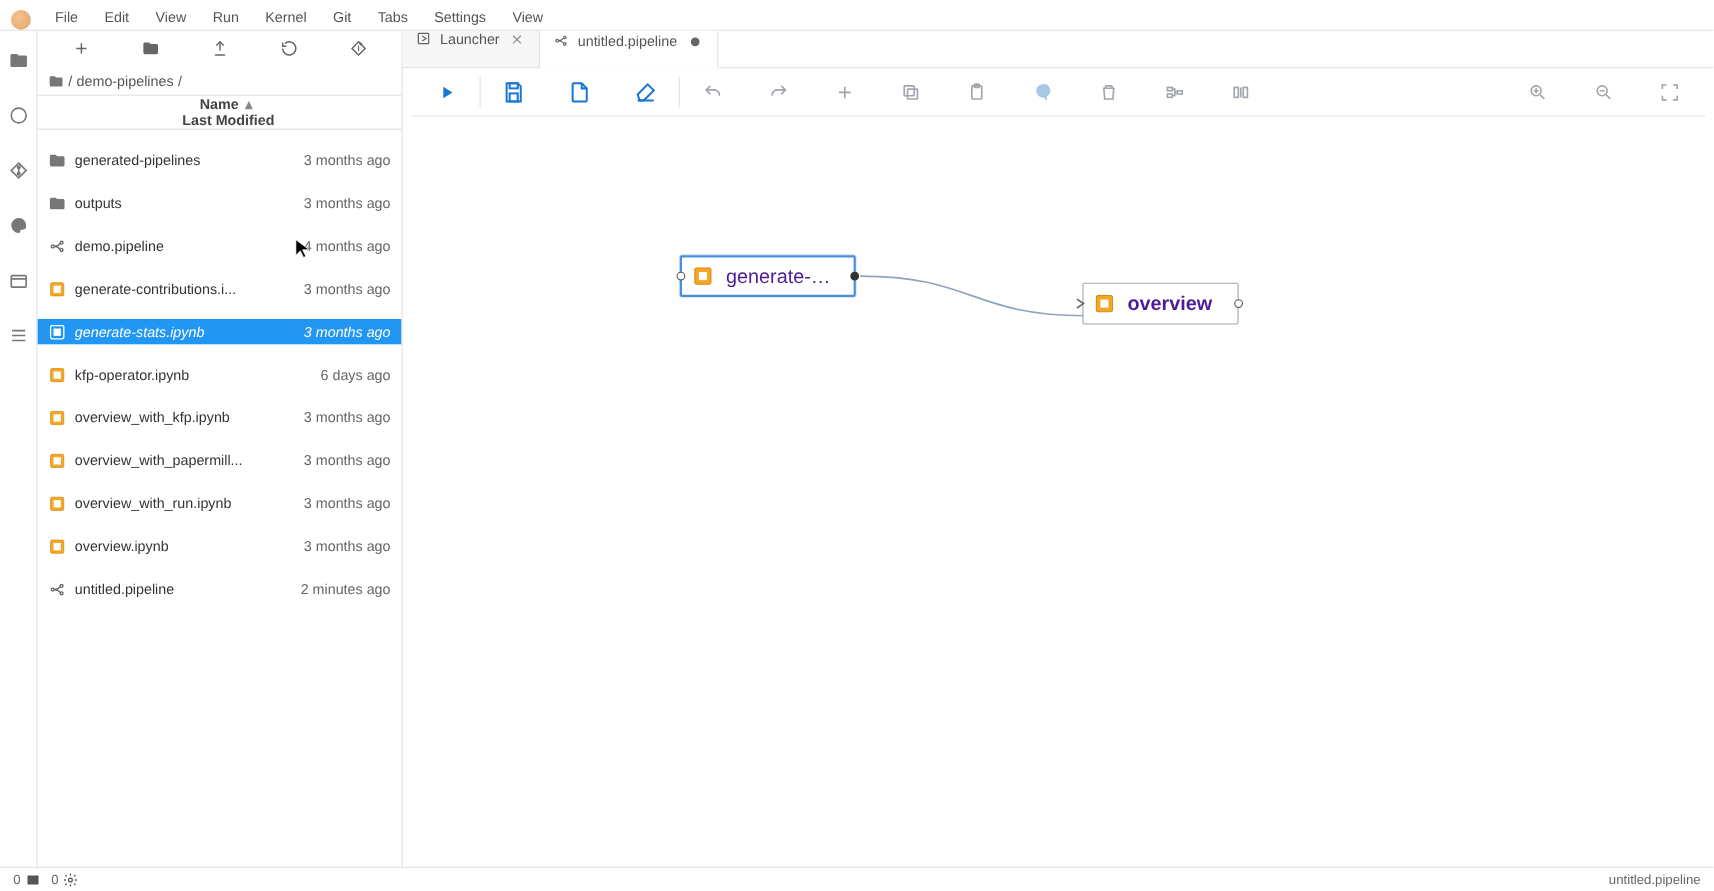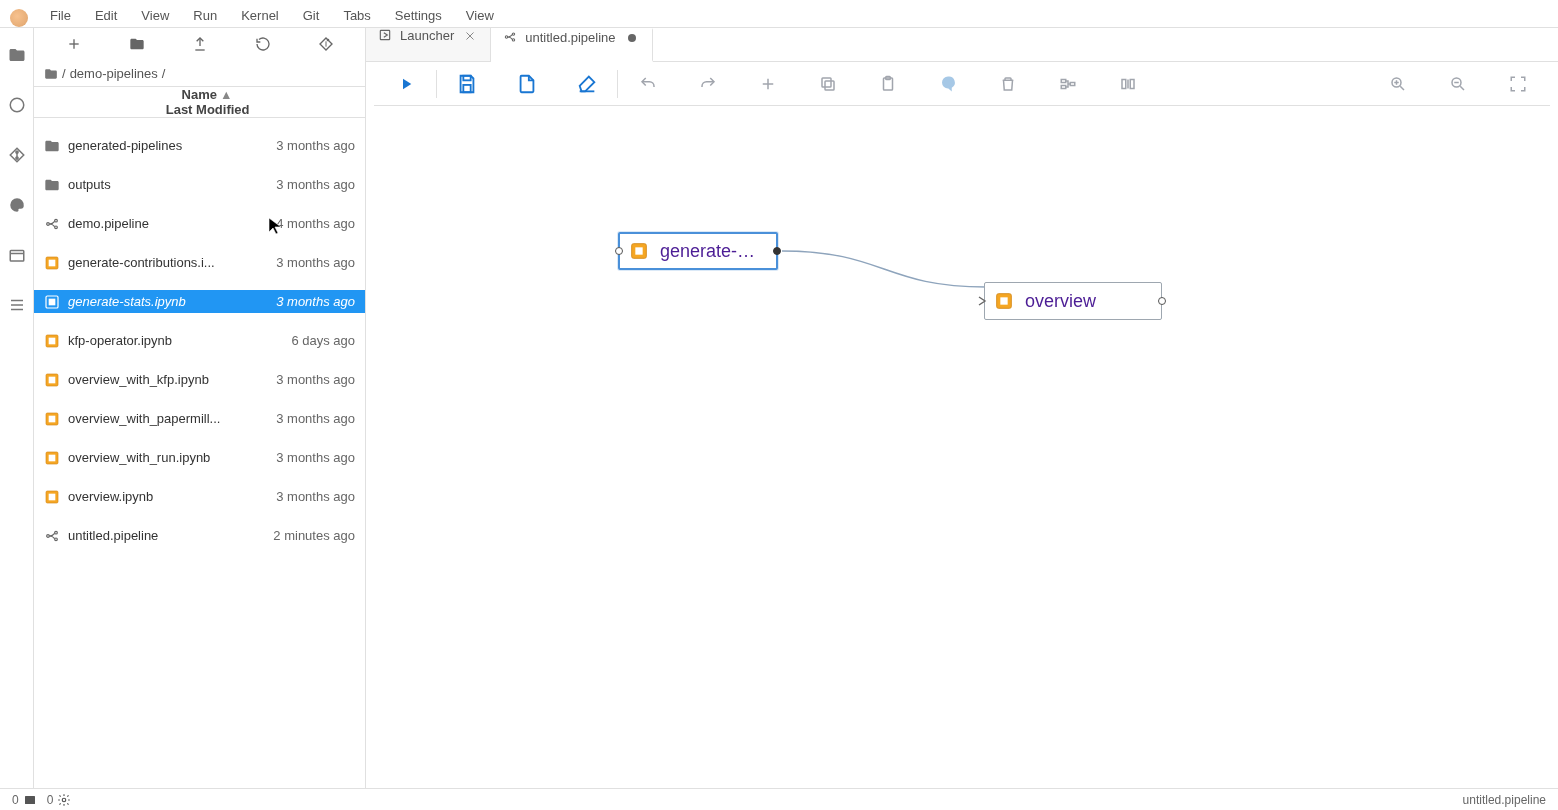--- a/index.html
+++ b/index.html
@@ -466,21 +466,21 @@
           <span class="nodeicon">
             <svg viewBox="0 0 24 24" width="22" height="22">
                 <rect x="4" y="4" width="16" height="16" rx="2" fill="#f5a623" stroke="#d48a1a" stroke-width="1"></rect>
                 <rect x="8" y="8" width="8" height="8" fill="#fff"></rect>
               </svg>
           </span>
           <span class="nodelabel">generate-contri...</span>
           <span class="port right filled"></span>
         </div>
 
-        <div class="node" style="left:610px; top:176px; width:178px;">
+        <div class="node" style="left:610px; top:151px; width:142px;font-weight:bold;">
           <span class="port arrow">
             <svg viewBox="0 0 10 10" width="10" height="10">
                 <path d="M2 1 L8 5 L2 9" fill="none" stroke="#666" stroke-width="1.4"></path>
               </svg>
           </span>
           <span class="nodeicon">
             <svg viewBox="0 0 24 24" width="22" height="22">
                 <rect x="4" y="4" width="16" height="16" rx="2" fill="#f5a623" stroke="#d48a1a" stroke-width="1"></rect>
                 <rect x="8" y="8" width="8" height="8" fill="#fff"></rect>
               </svg>

